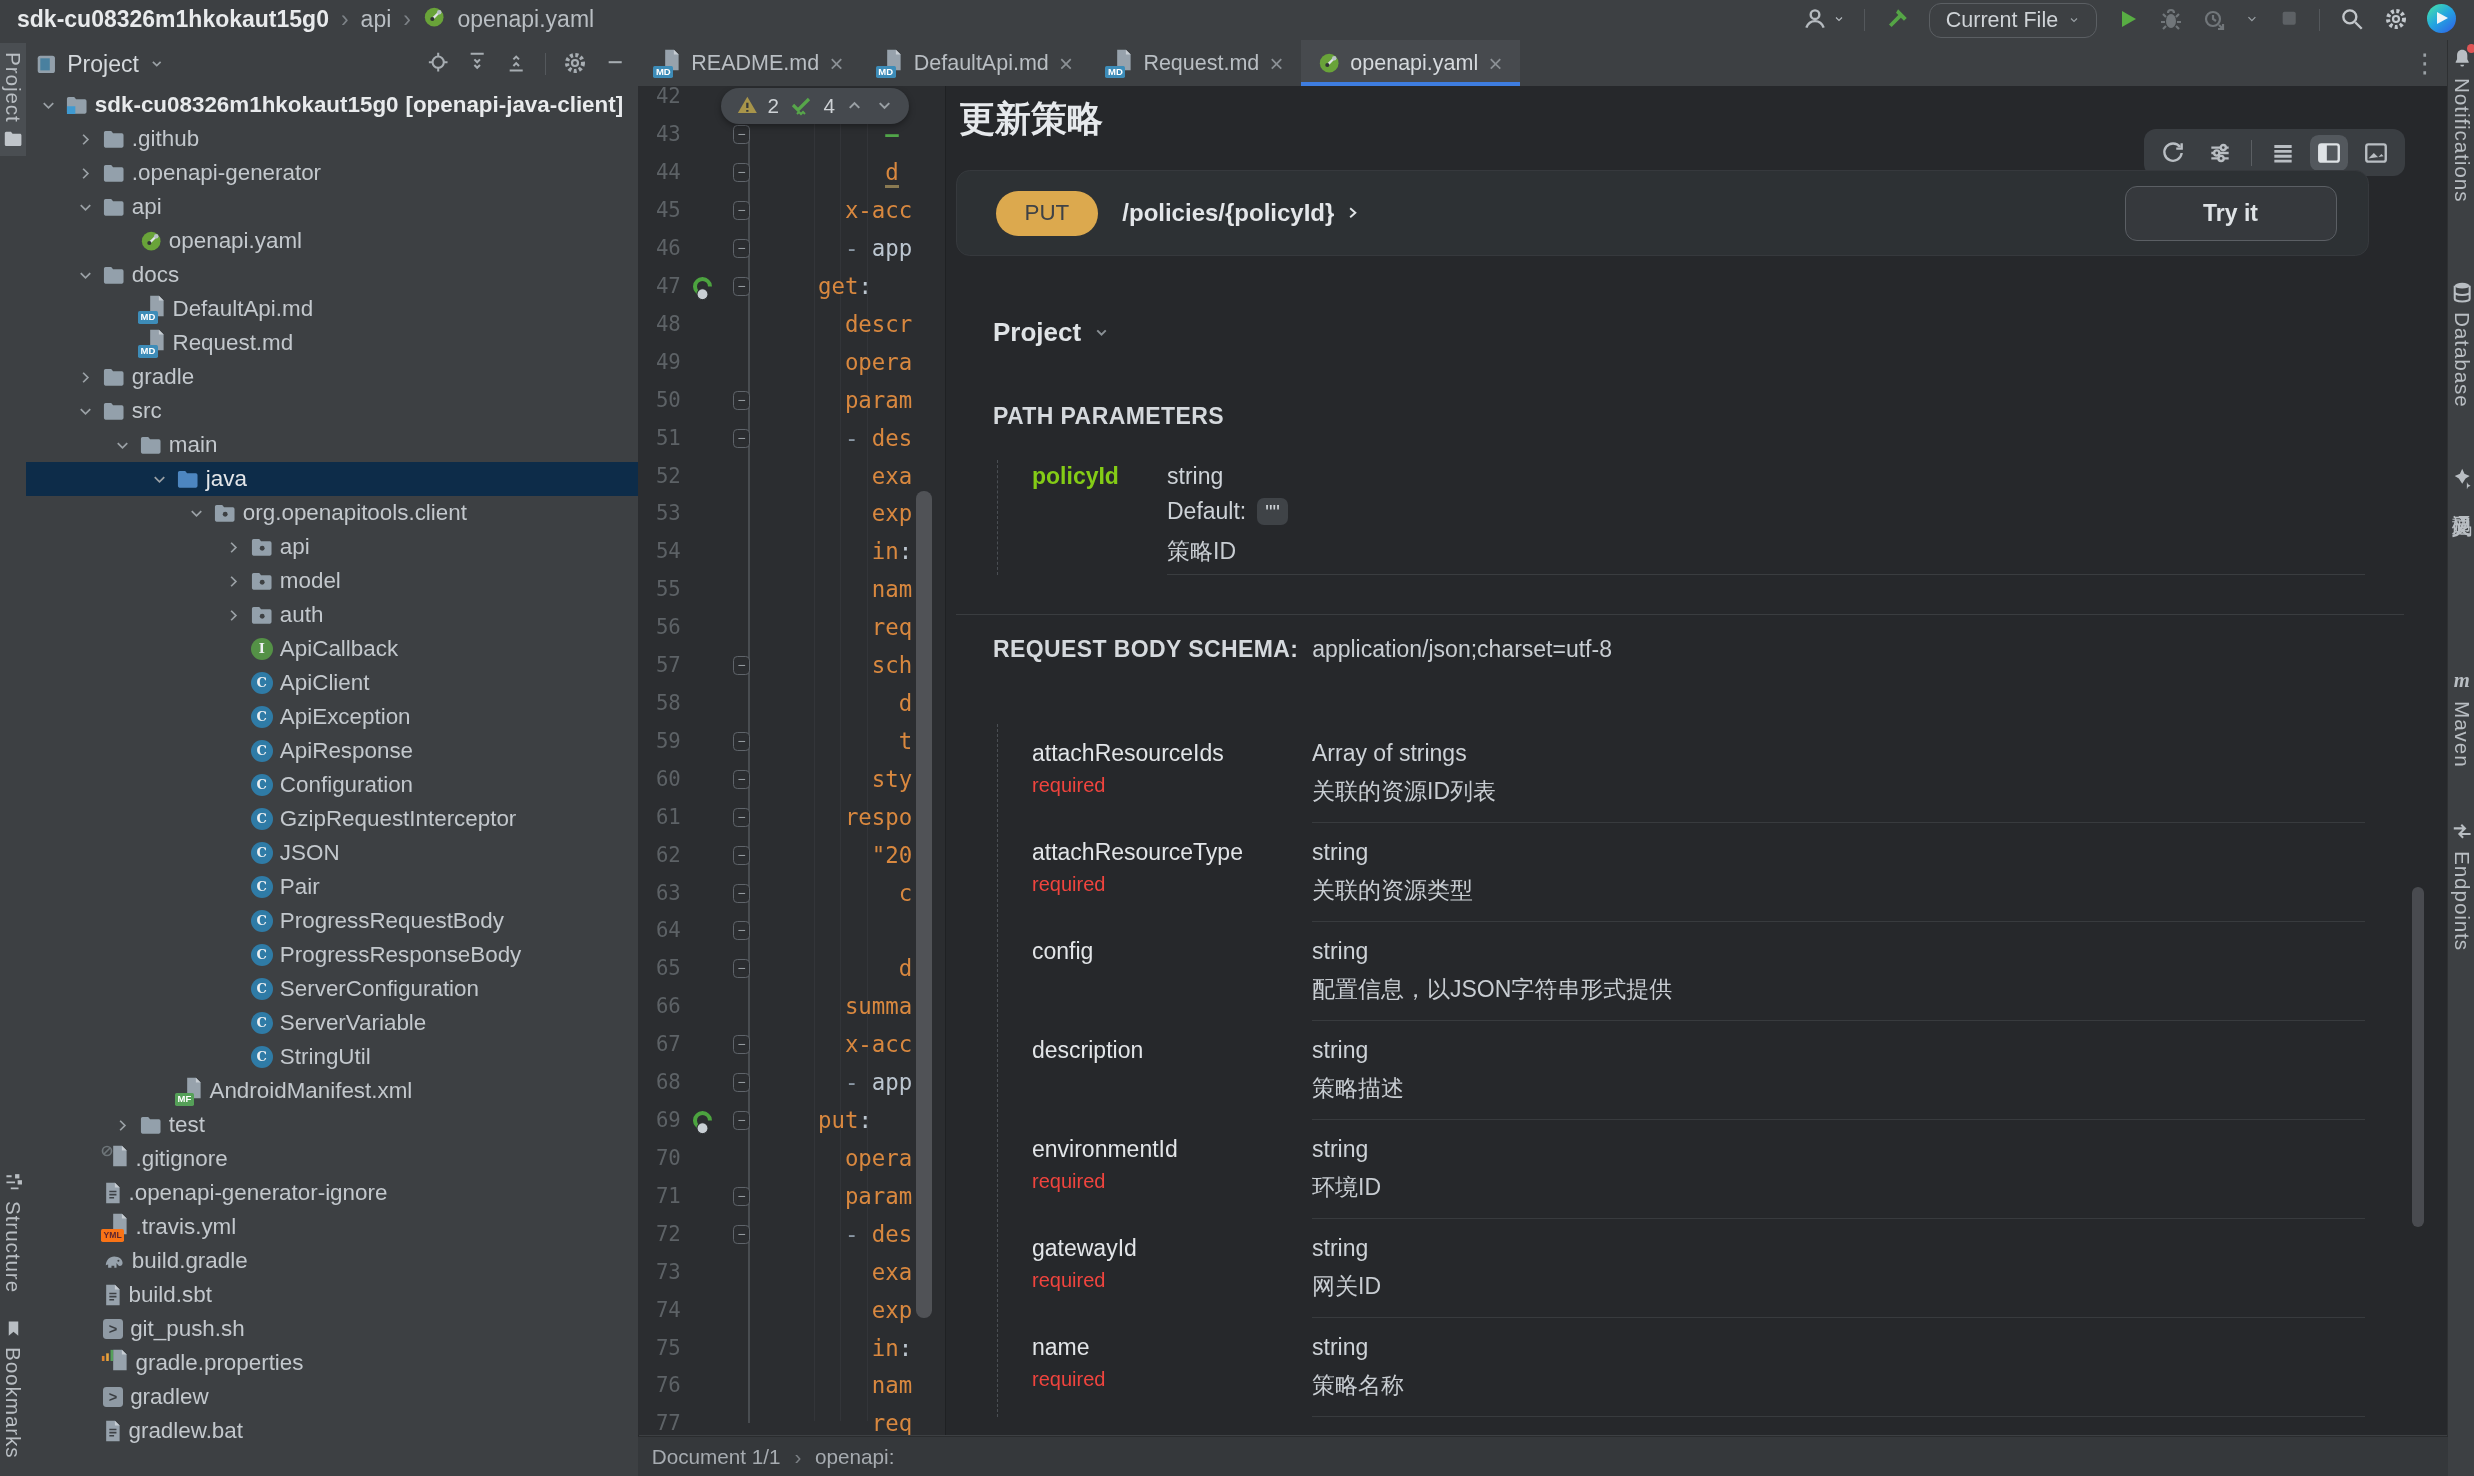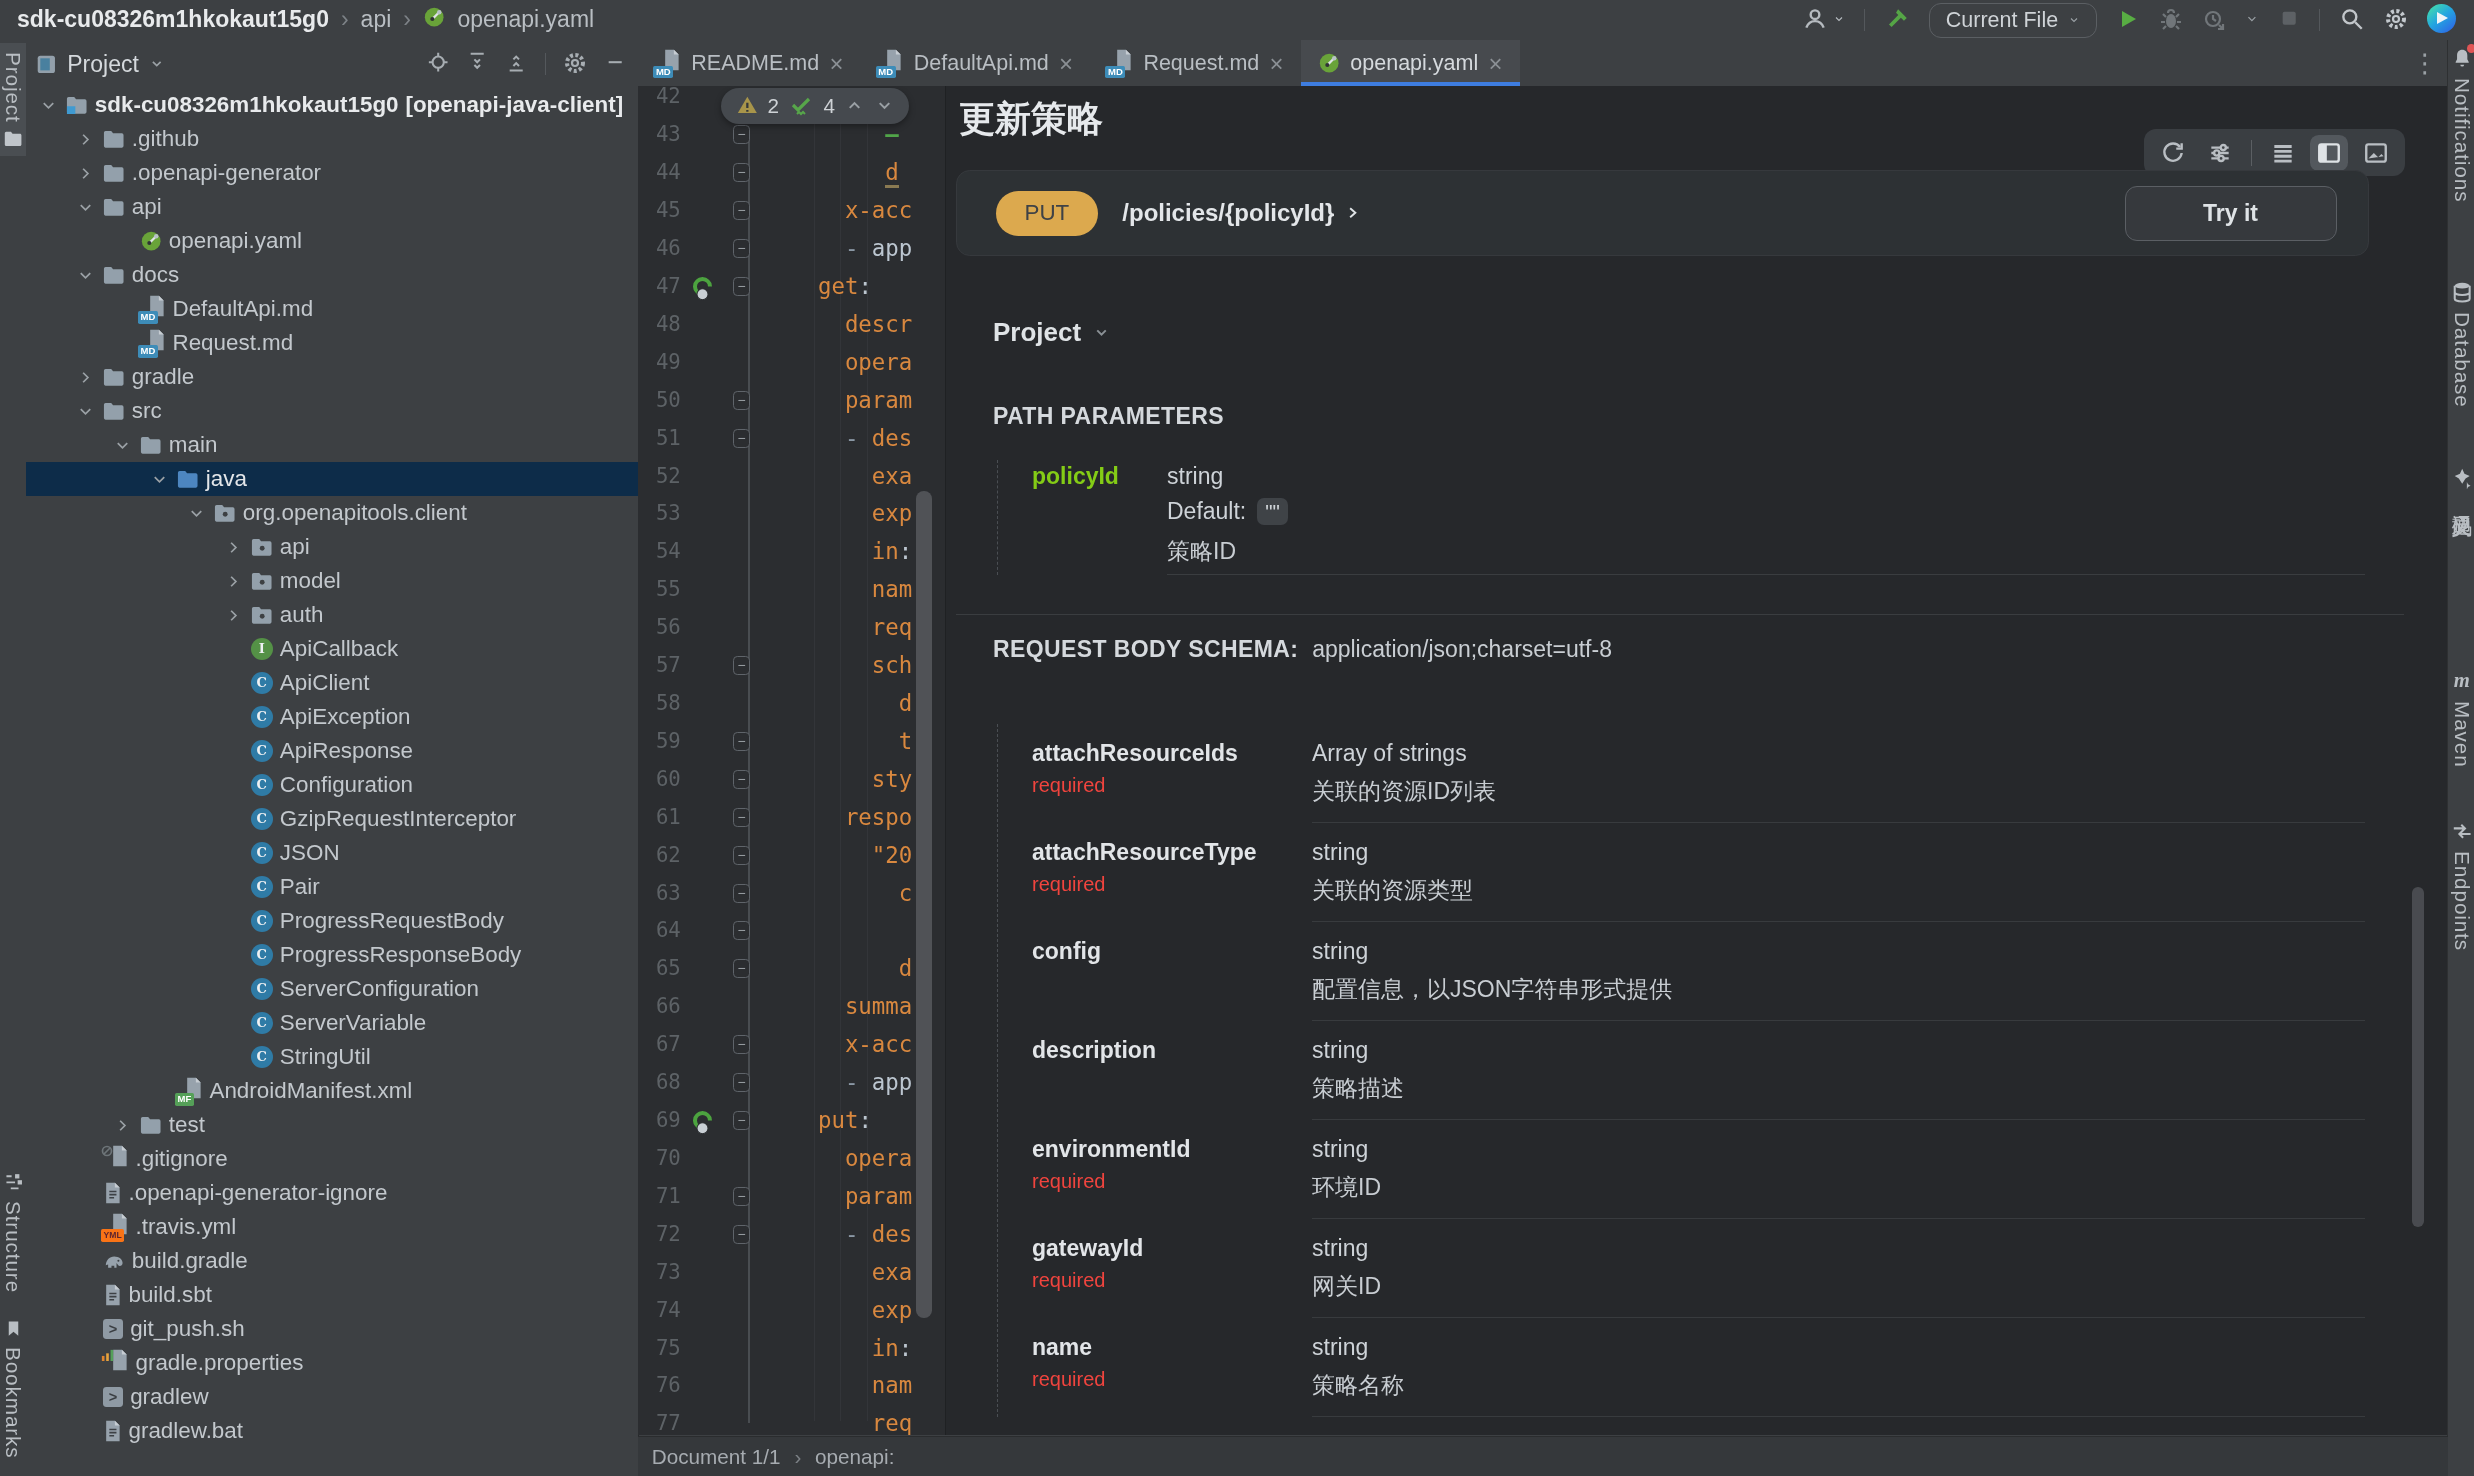--- a/index.html
+++ b/index.html
@@ -107,21 +107,21 @@
   #pp-block .pdef{position:absolute;left:169px;top:38px;font-size:23px;color:#ced3d8;display:flex;align-items:flex-end;gap:10.3px;}
   .defbadge{background:#3f4347;border-radius:6.9px;padding:1.7px 8.6px;font-size:20.7px;color:#cfd4d8;}
   #pp-block .pdesc{position:absolute;left:169px;top:76px;font-size:23px;color:#c8cdd2;}
   #pp-block .psep{position:absolute;left:169px;right:43px;bottom:0;height:0.9px;background:#3a3d40;}
   #big-sep{left:9.5px;top:528px;width:1448px;height:0.9px;background:#3a3d40;}
   #schema-line{left:47px;top:550px;font-size:23px;display:flex;gap:13.8px;align-items:flex-start;}
   #schema-line .lbl{font-weight:bold;color:#d5d9dd;letter-spacing:0.4px;}
   #schema-line .val{color:#c9ced3;}
   #fields{left:51px;top:638px;width:1410px;border-left:1.7px dashed #4a4e53;}
   .frow{position:relative;height:99px;}
-  .frow .fname{position:absolute;left:34px;top:15.5px;font-size:23px;font-weight:bold;color:#e2e5e8;}
+  .frow .fname{position:absolute;left:34px;top:15.5px;font-size:23px;font-weight:normal;color:#e2e5e8;}
   .frow .freq{position:absolute;left:34px;top:50px;font-size:20px;color:#f0443e;}
   .frow .ftype{position:absolute;left:314px;top:15.5px;font-size:23px;color:#ced3d8;}
   .frow .fdesc{position:absolute;left:314px;top:52px;font-size:23px;color:#c8cdd2;}
   .frow .fsep{position:absolute;left:314px;right:43px;bottom:0;height:0.9px;background:#383b3e;}
   #pv-scroll{left:1466px;top:801px;width:12px;height:340px;border-radius:6px;background:rgba(165,170,175,.28);}
 
   
   #statusbar{left:638px;top:1436px;width:1810px;height:41px;background:#35383b;border-top:0.9px solid #2a2c2e;
           display:flex;align-items:center;gap:13.8px;padding-left:13.8px;box-sizing:border-box;font-size:20.7px;color:#a6abb0;}
 </style>

